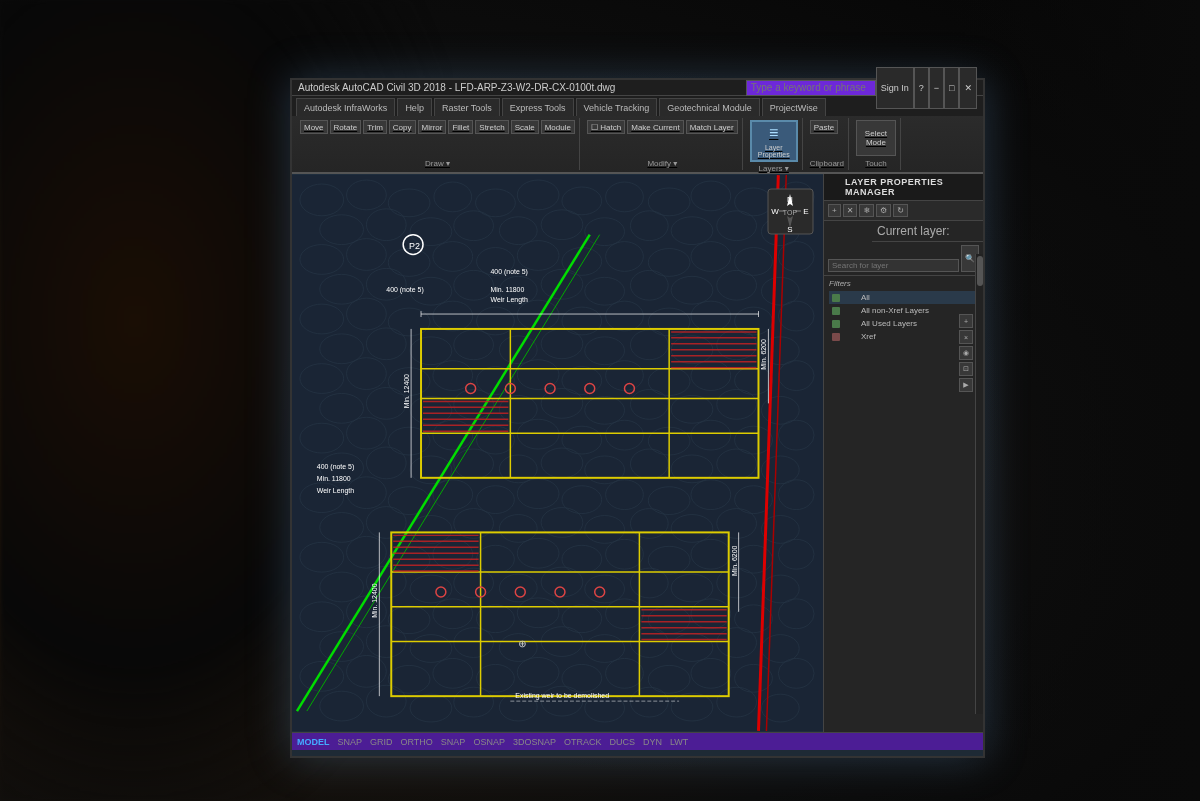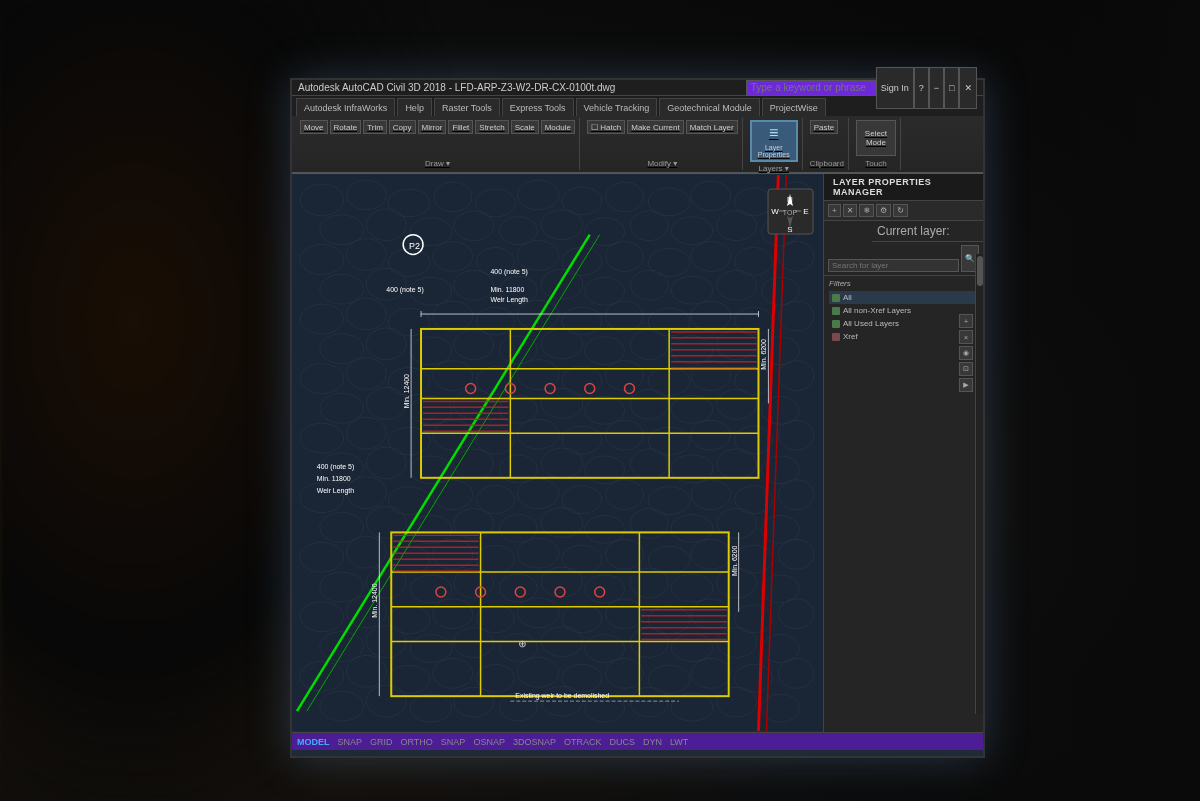--- a/index.html
+++ b/index.html
@@ -180,21 +180,21 @@
       background: #252525;
       border-left: 1px solid #444;
       font-size: 9px;
       color: #ccc;
     }
     .layer-panel-title {
       background: #1a1a1a;
       color: #ddd;
       font-size: 9px;
       font-weight: bold;
-      padding: 3px 9px;
+      padding: 3px 21px;
       border-bottom: 1px solid #444;
       letter-spacing: 0.5px;
     }
     .layer-panel-toolbar {
       background: #2a2a2a;
       padding: 3px 4px;
       display: flex;
       gap: 2px;
       flex-wrap: wrap;
       border-bottom: 1px solid #444;
@@ -228,21 +228,21 @@
     .filters-title {
       color: #aaa;
       font-size: 8px;
       margin-bottom: 3px;
       font-style: italic;
     }
     .filter-item {
       display: flex;
       align-items: flex-end;
       padding: 2px 3px;
-      gap: 3px;
+      gap: 21px;
       cursor: pointer;
     }
     .filter-icon {
       width: 8px;
       height: 8px;
       background: #4a7a4a;
       border-radius: 1px;
       flex-shrink: 0;
     }
     .filter-icon.red { background: #7a4a4a; }

